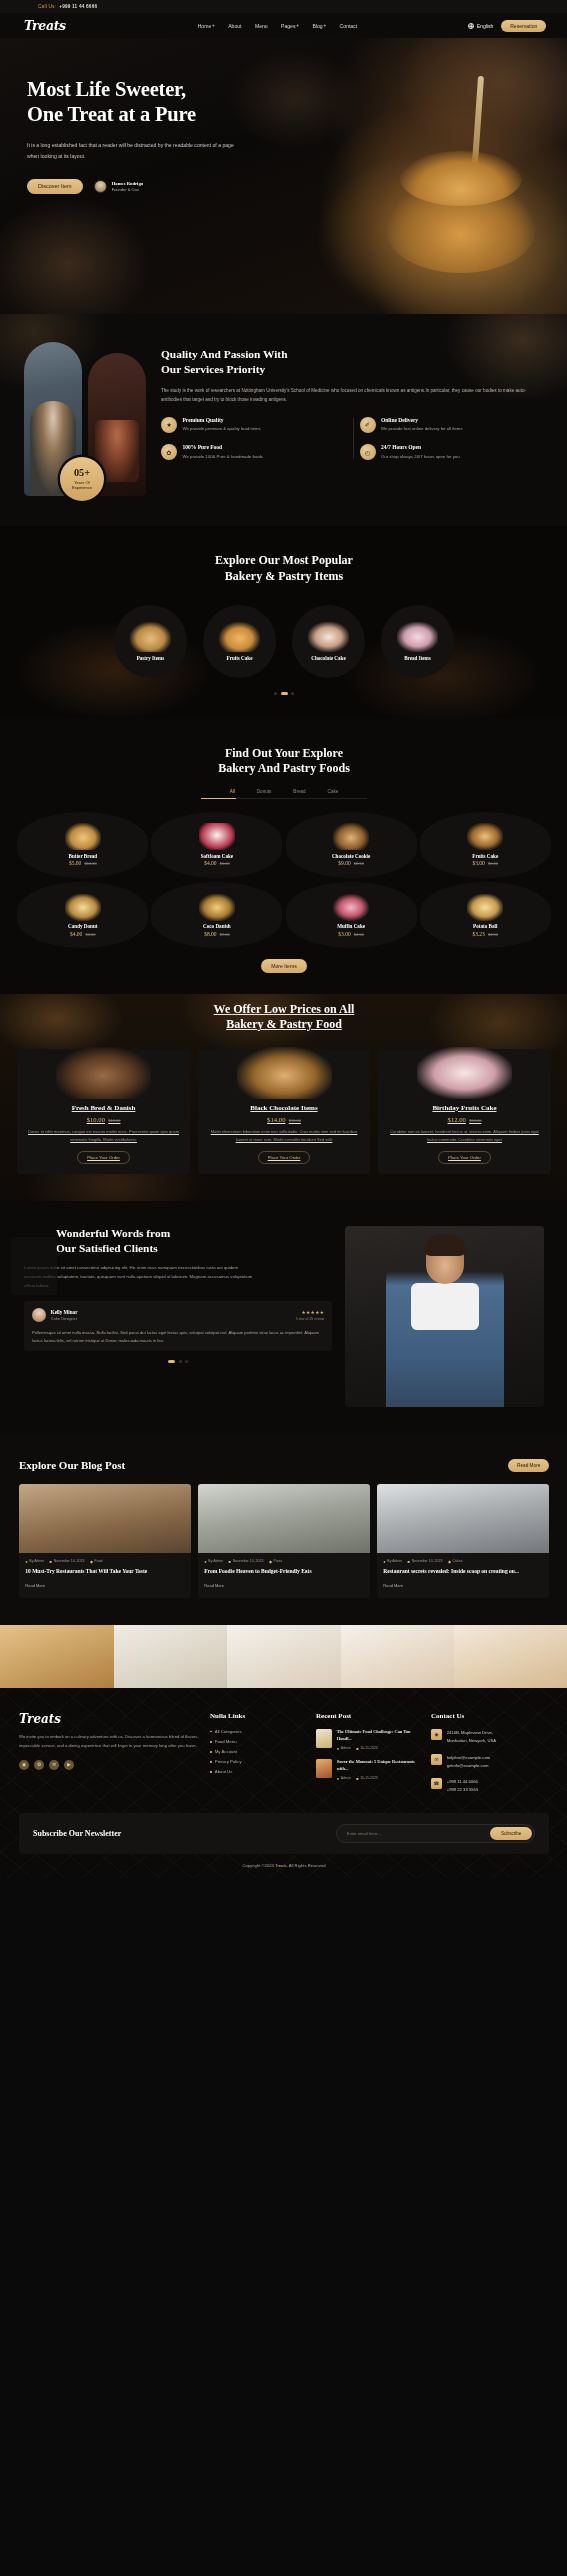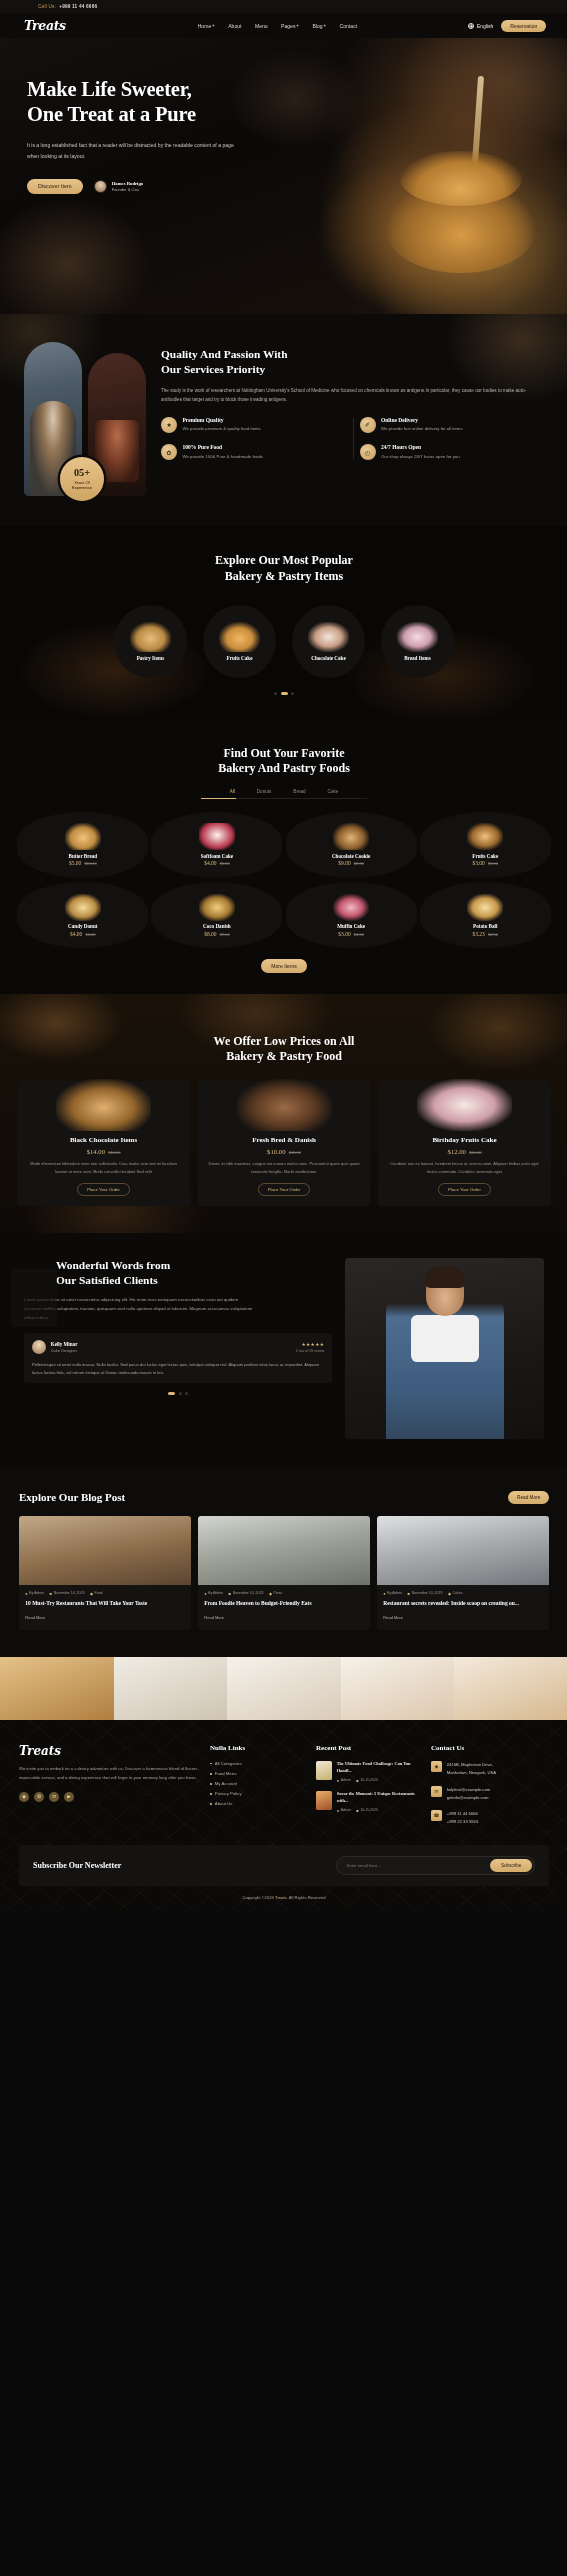--- a/index.html
+++ b/index.html
@@ -131,21 +131,21 @@
   .t6{background:radial-gradient(ellipse at 50% 50%,#f2cf7e 0%,#a87b33 50%,rgba(19,17,16,0) 76%);}
   .t7{background:radial-gradient(ellipse at 50% 50%,#f2b8c5 0%,#c2576e 45%,rgba(19,17,16,0) 74%);}
   .t8{background:radial-gradient(ellipse at 50% 50%,#f6dda0 0%,#c79a4d 48%,rgba(19,17,16,0) 76%);}
   .pname{font-family:"Liberation Serif",serif;font-weight:bold;font-size:5.1px;color:#fff;margin-top:2.4px;}
   .prices{display:flex;align-items:baseline;gap:3.2px;margin-top:1.6px;}
   .pnew{font-family:"Liberation Serif",serif;font-size:5.5px;color:#dcb87b;}
   .pold{font-size:4px;color:#7e776e;text-decoration:line-through;}
   .btn-more{display:block;margin:11px auto 0;background:linear-gradient(180deg,#e7c48b,#d3ab6c);color:#2a1d0c;font-size:5.1px;padding:4px 10.3px;border-radius:16px;border:none;cursor:pointer;}
 
   
-  .offer{padding:40px 0 27px;position:relative;overflow:hidden;background:#0c4a6e;}
+  .offer{padding:8px 0 27px;position:relative;overflow:hidden;background:#0c4a6e;text-decoration:underline;}
   .offer-bg{position:absolute;inset:0;background:
       radial-gradient(ellipse 95px 55px at 10% 12%, rgba(150,100,50,.45) 0%, rgba(18,13,9,0) 70%),
       radial-gradient(ellipse 110px 63px at 45% 8%, rgba(120,80,40,.4) 0%, rgba(18,13,9,0) 70%),
       radial-gradient(ellipse 103px 63px at 88% 14%, rgba(140,95,45,.4) 0%, rgba(18,13,9,0) 70%),
       radial-gradient(ellipse 126px 71px at 20% 92%, rgba(110,70,35,.35) 0%, rgba(18,13,9,0) 72%),
       linear-gradient(180deg,#1a1209,#0e0a07);}
   .offer .sec-title{font-size:12px;position:relative;}
   .ocards{display:flex;gap:8px;padding:16px 17.3px 0;position:relative;}
   .ocard{flex:1;background:#151312;border-radius:3.2px;padding:0 8px 9.5px;display:flex;flex-direction:column;align-items:center;}
   .o-img{width:95px;height:52px;margin-top:-1.6px;}
@@ -284,21 +284,21 @@
   </div>
 </div>
 
 <section class="hero">
   <div class="hero-bg"></div>
   <div class="hero-cocoa"></div>
   <div class="roll"></div>
   <div class="basket"></div>
   <div class="hero-inner">
     <h1>
-      <span>Make Life Sweeter,</span><br>
+      <span>Most Life Sweeter,</span><br>
       <span>One Treat at a Pure</span>
     </h1>
     <p>It is a long established fact that a reader will be distracted by the readable content of a page when looking at its layout.</p>
     <div class="hero-cta">
       <button class="btn-discover">Discover Item</button>
       <div class="founder">
         <div class="f-av"></div>
         <div>
           <div class="f-name">Hames Rodrigo</div>
           <div class="f-role">Founder &amp; Ceo</div>
@@ -386,21 +386,21 @@
   </div>
   <div class="dots">
     <span class="dot"></span>
     <span class="dot on"></span>
     <span class="dot"></span>
   </div>
 </section>
 
 <section class="fav sec">
   <h2 class="sec-title">
-    <span>Find Out Your Favorite</span><br>
+    <span>Find Out Your Explore</span><br>
     <span>Bakery And Pastry Foods</span>
   </h2>
   <div class="tabs">
     <span class="tab on">All</span>
     <span class="tab">Donuts</span>
     <span class="tab">Bread</span>
     <span class="tab">Cake</span>
     <span class="tab-ul"></span>
   </div>
   <div class="grid">
@@ -473,37 +473,37 @@
 </section>
 
 <section class="offer sec">
   <div class="offer-bg"></div>
   <h2 class="sec-title">
     <span>We Offer Low Prices on All</span><br>
     <span>Bakery &amp; Pastry Food</span>
   </h2>
   <div class="ocards">
     <div class="ocard">
+      <div class="o-img oi1"></div>
+      <h3>Fresh Bred &amp; Danish</h3>
+      <div class="o-price">
+        <span class="o-new">$10.00</span>
+        <span class="o-old">$12.00</span>
+      </div>
+      <p>Donec et nibh maximus, congue est euouru mattis nunc. Praesentut quam quis quam venenatis fringilla. Morbi vestibulumn.</p>
+      <button class="btn-order">Place Your Order</button>
+    </div>
+    <div class="ocard">
       <div class="o-img oi2"></div>
       <h3>Black Chocolate Items</h3>
       <div class="o-price">
         <span class="o-new">$14.00</span>
         <span class="o-old">$16.00</span>
       </div>
       <p>Morbi elementum bibendum enim non sollicitudin. Cras mattis sem sed mi faucibus laoreet at more sem. Morbi convallis tincidunt Sed velit</p>
-      <button class="btn-order">Place Your Order</button>
-    </div>
-    <div class="ocard">
-      <div class="o-img oi1"></div>
-      <h3>Fresh Bred &amp; Danish</h3>
-      <div class="o-price">
-        <span class="o-new">$10.00</span>
-        <span class="o-old">$12.00</span>
-      </div>
-      <p>Donec et nibh maximus, congue est euouru mattis nunc. Praesentut quam quis quam venenatis fringilla. Morbi vestibulumn.</p>
       <button class="btn-order">Place Your Order</button>
     </div>
     <div class="ocard">
       <div class="o-img oi3"></div>
       <h3>Birthday Fruits Cake</h3>
       <div class="o-price">
         <span class="o-new">$12.00</span>
         <span class="o-old">$14.00</span>
       </div>
       <p>Curabitur non ex laoreet, hendrerit lectus ut, viverra enim. Aliquam finibus justo eget lectus commodo. Curabitur venenatis eget</p>

